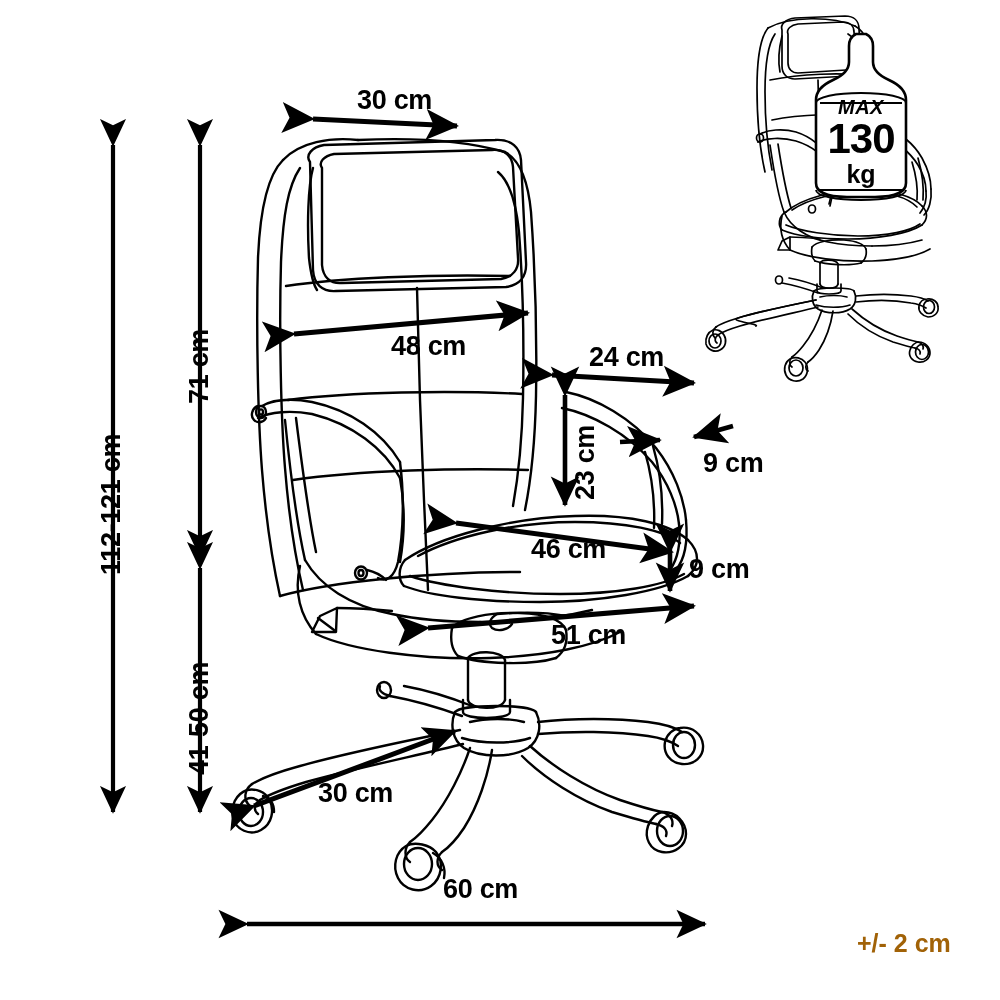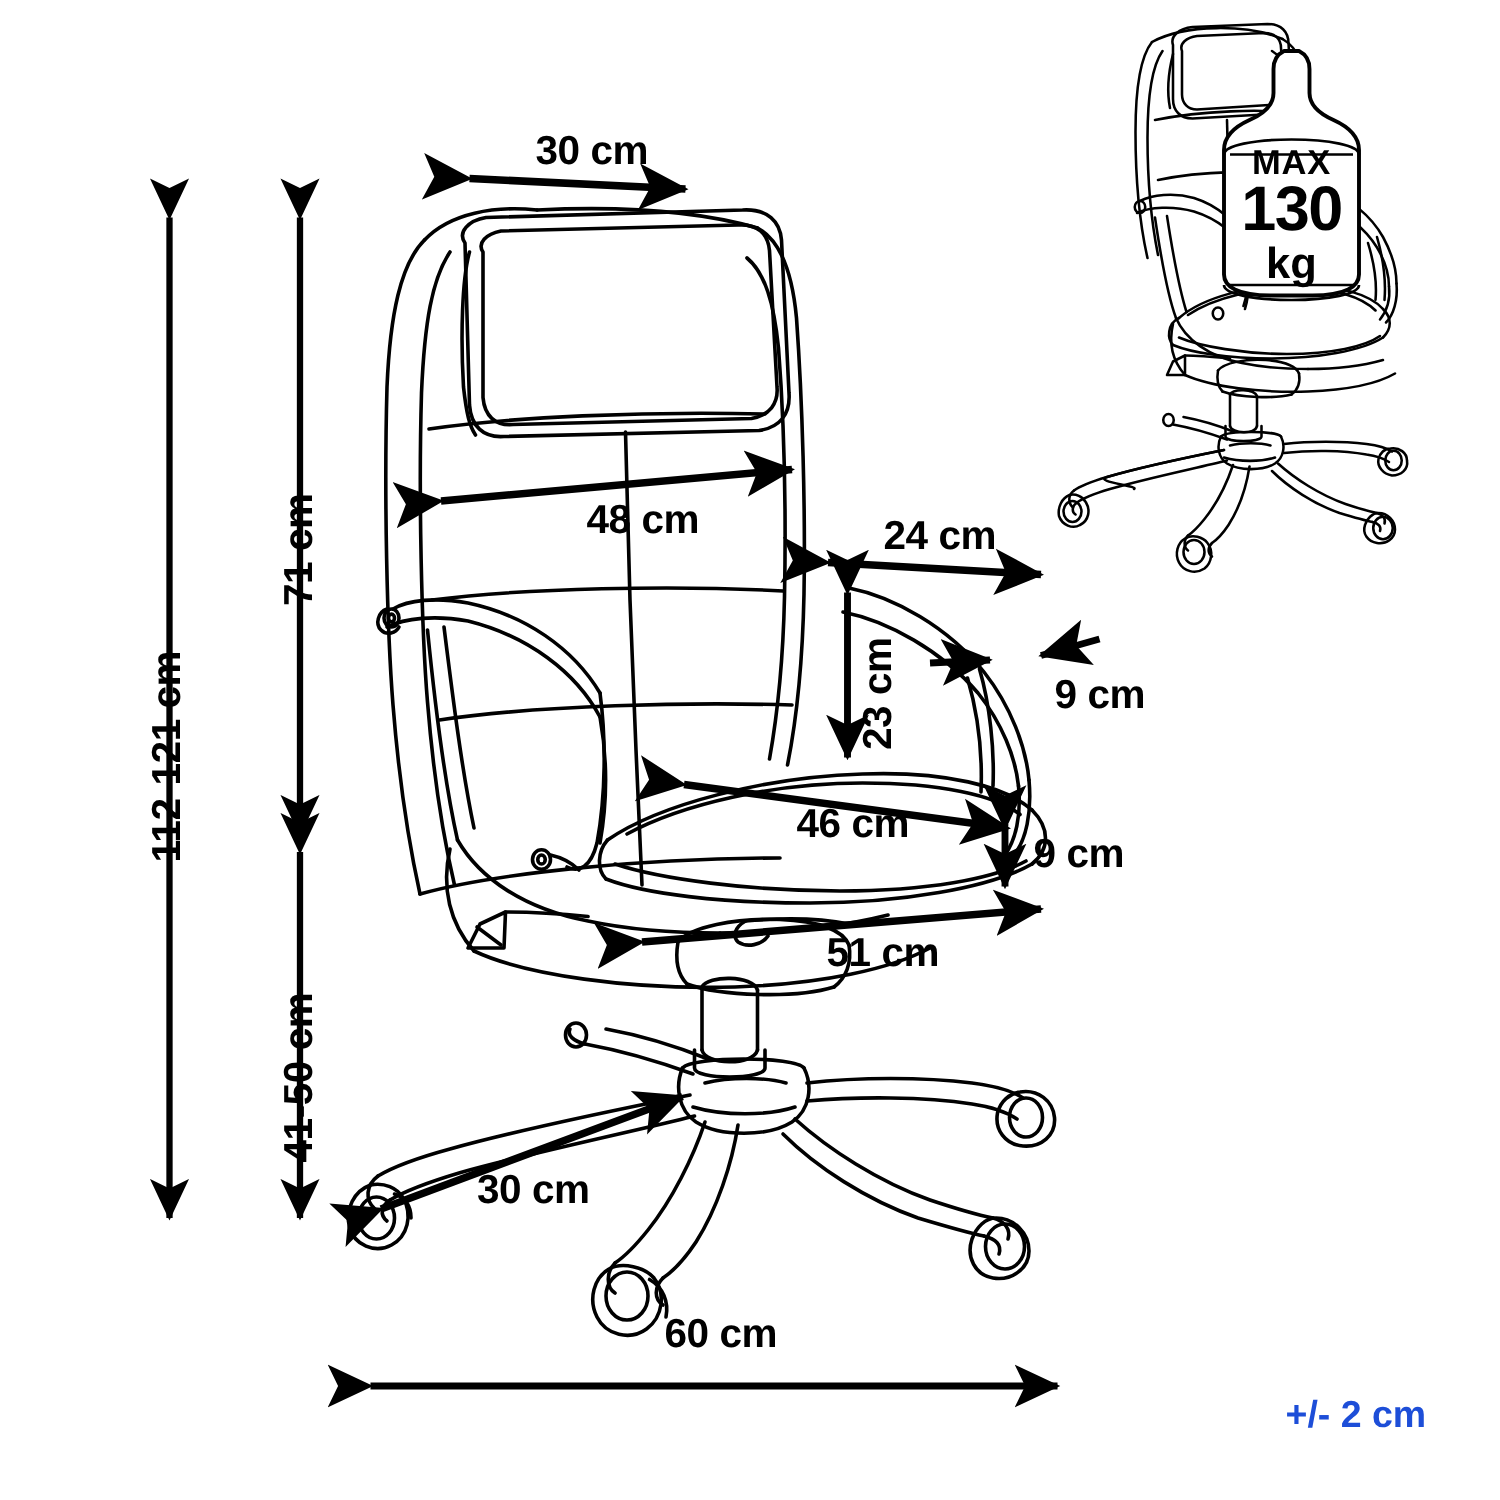--- a/index.html
+++ b/index.html
@@ -38,35 +38,35 @@
   .rot90 {
     transform: rotate(-90deg);
     transform-origin: left top;
   }
   .sz-lg { font-size: 27px; }
   .tol {
     position: absolute;
     font-family: "Liberation Sans", sans-serif;
     font-weight: bold;
     font-size: 25px;
-    color: #1d4ed8;
+    color: #a16207;
     white-space: nowrap;
   }
   .badge-text {
     position: absolute;
     font-family: "Liberation Sans", sans-serif;
     font-weight: bold;
     color: #000000;
     text-align: center;
     white-space: nowrap;
     line-height: 1;
   }
-  .badge-max { font-size: 23px; letter-spacing: 0.5px; }
+  .badge-max { font-size: 20px; letter-spacing: 0.5px; font-style: italic; }
   .badge-num { font-size: 42px; letter-spacing: -1px; }
-  .badge-unit { font-size: 29px; }
+  .badge-unit { font-size: 25px; }
 </style>
 </head>
 <body>
 
 <div id="stage">
 
   <svg class="layer" viewBox="0 0 1000 1000">
     <g fill="none" stroke="#000000" stroke-width="2.4" stroke-linecap="round" stroke-linejoin="round">
 
       <path d="M283,160 C267,176 260,210 258,258 C256,330 258,420 262,470

